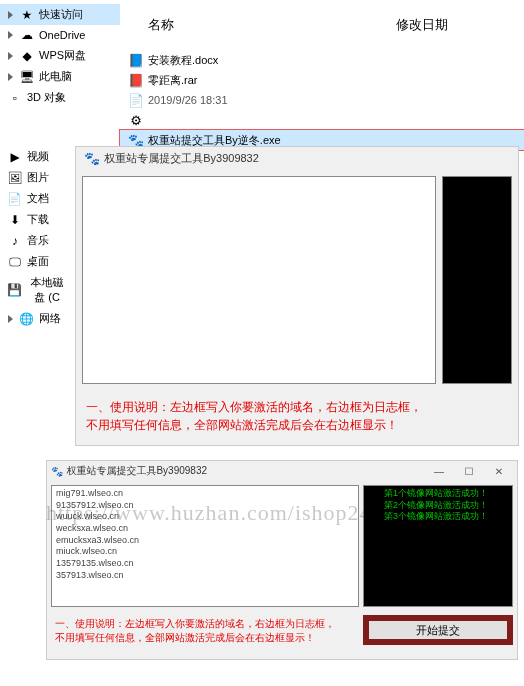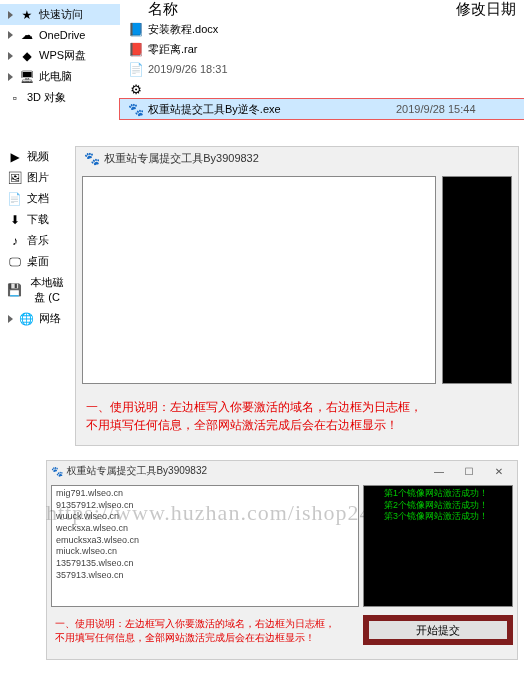--- a/index.html
+++ b/index.html
@@ -7,23 +7,23 @@
 
 .top-pane { display: flex; height: 146px; }
 .sidebar { width: 120px; background: #fff; padding-top: 4px; }
 .sidebar-item { display: flex; align-items: center; padding: 3px 8px; gap: 5px; cursor: pointer; }
 .sidebar-item.active { background: #cce8ff; }
 .sidebar-item.expandable::before { content: ""; width: 0; height: 0; border-top: 4px solid transparent; border-bottom: 4px solid transparent; border-left: 5px solid #666; margin-right: 2px; }
 .sidebar-item .icon { width: 14px; height: 14px; display: inline-flex; align-items: center; justify-content: center; font-size: 12px; }
 .sidebar-item .label { color: #000; text-align: center; }
 
 .file-list { flex: 1; background: #fff; }
-.file-header { display: flex; padding: 0 8px; font-size: 15px; color: #000; }
+.file-header { display: flex; padding: 16px 8px; font-size: 13px; color: #000; }
 .col-name { flex: 1; padding-left: 20px; }
-.col-date { width: 120px; text-align: right; }
+.col-date { width: 120px; }
 .file-row { display: flex; align-items: center; padding: 2px 8px; font-size: 11px; }
 .file-row.selected { background: #cce8ff; outline: 1px solid #9ac3eb; }
 .file-row.highlighted { outline: 1px solid #ec5858; }
 .file-icon { width: 16px; height: 16px; margin-right: 4px; display: inline-flex; align-items: center; justify-content: center; font-size: 13px; }
 .file-name { flex: 1; }
 .file-date { width: 120px; color: #555; }
 
 .sidebar-continued { position: absolute; left: 0; top: 146px; width: 75px; background: #fff; }
 .sidebar-continued .sidebar-item { padding: 3px 8px; }
 
@@ -93,21 +93,20 @@
         <div class="file-row">
           <span class="file-icon">📄</span>
           <span class="file-date">2019/9/26 18:31</span>
         </div>
         <div class="file-row">
           <span class="file-icon">⚙</span>
         </div>
         <div class="file-row selected highlighted">
           <span class="file-icon">🐾</span>
           <span class="file-name">权重站提交工具By逆冬.exe</span>
-          <span class="file-date">2019/9/28 15:44</span>
         </div>
       </div>
   </div>
 </div>
 
 <div class="sidebar-continued" id="sidebar-rest">
     <div class="sidebar-item">
       <span class="icon">▶</span>
       <span class="label">视频</span>
     </div>

